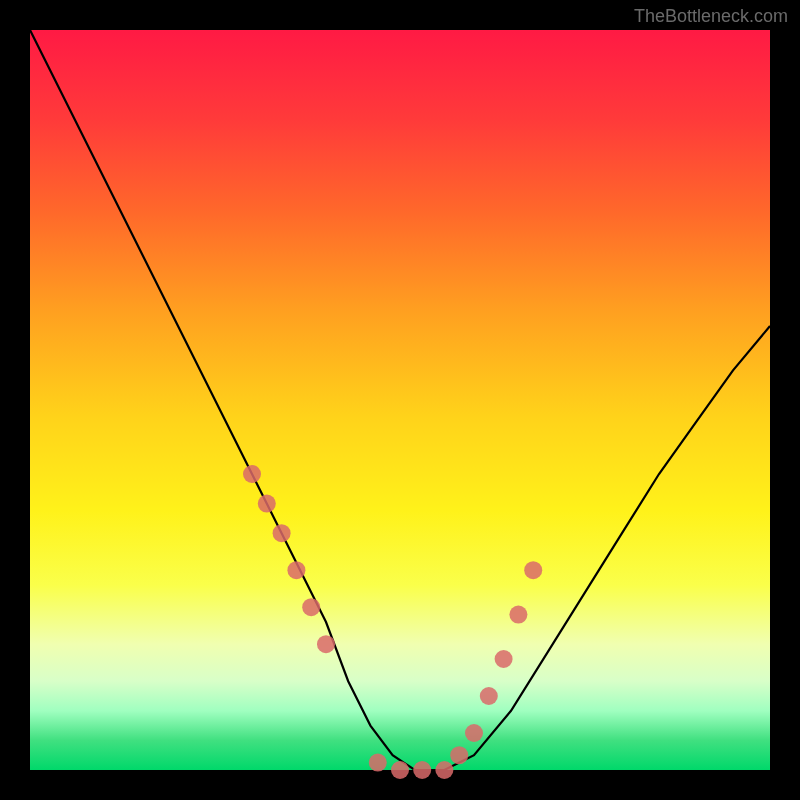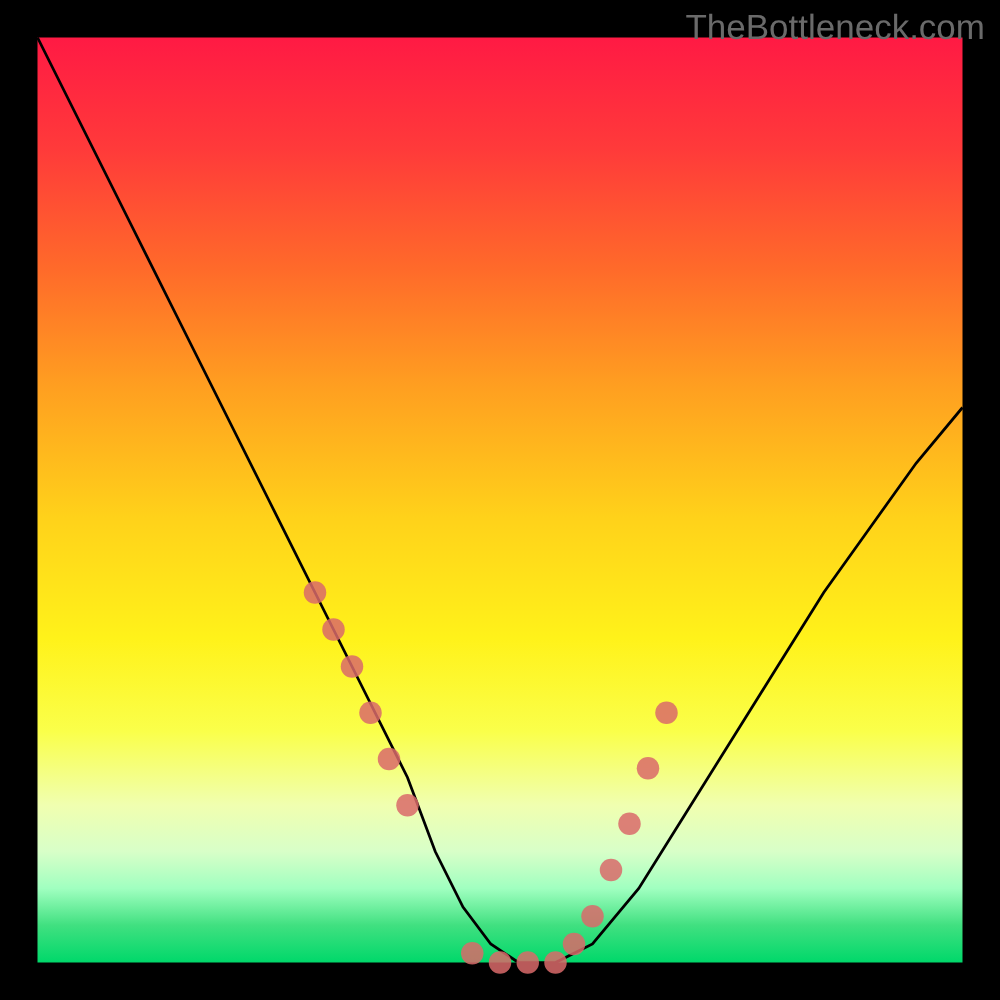--- a/index.html
+++ b/index.html
@@ -30,21 +30,21 @@
       #a0ffc0 92%,
       #40e080 96%,
       #00d86a 100%
     );
   }
   .watermark {
     position: absolute;
     top: 6px;
     right: 12px;
     color: #6a6a6a;
-    font-size: 28px;
+    font-size: 18px;
     font-weight: 500;
     z-index: 10;
   }
   svg.curve {
     position: absolute;
     left: 0;
     top: 0;
     width: 740px;
     height: 740px;
     overflow: visible;

